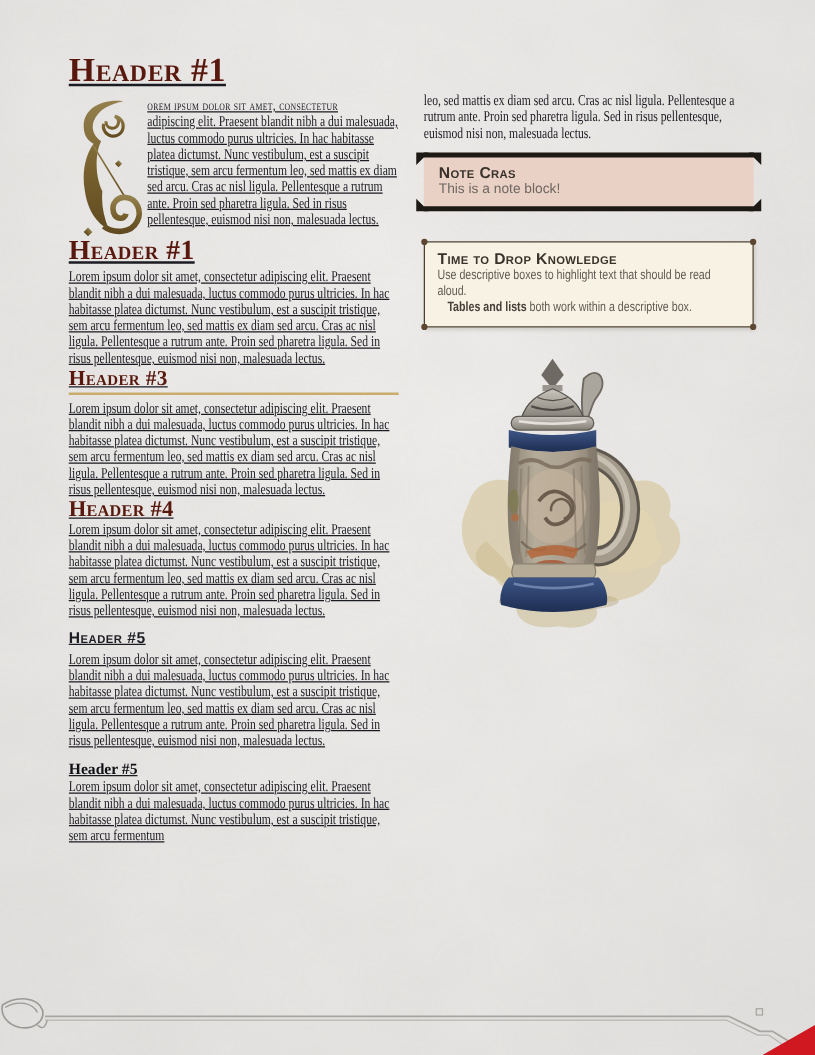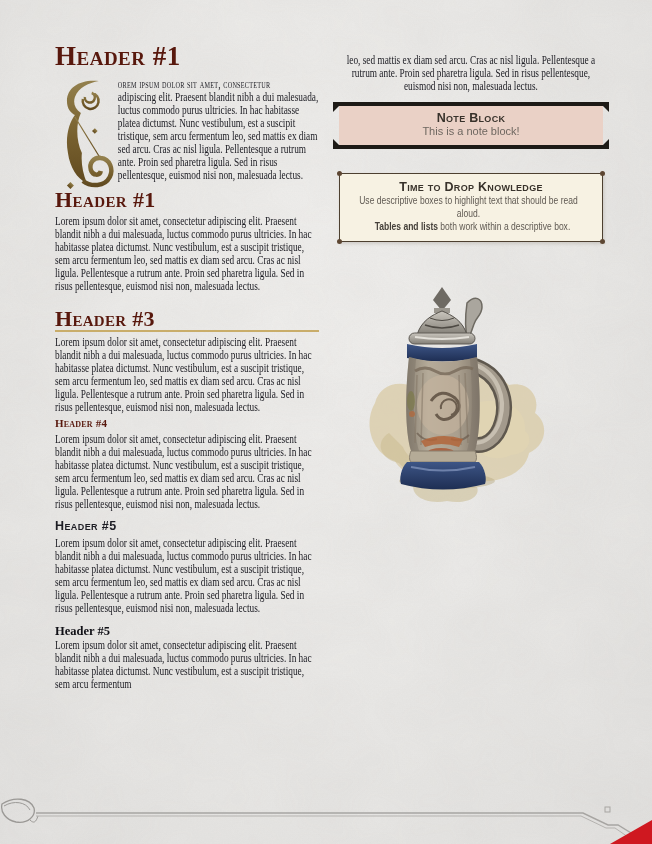--- a/index.html
+++ b/index.html
@@ -3,30 +3,30 @@
 <meta charset="utf-8">
 <style>
   html,body { margin:0; padding:0; }
   body { width:652px; height:844px; font-family:"Liberation Serif",serif; }
   .page { position:relative; width:652px; height:844px; overflow:hidden;
           background:#ecebe9;
           background-image: radial-gradient(ellipse at 48% 35%, #f1f0ee 0%, #eae9e7 55%, #e3e2e0 100%); }
   .tex { position:absolute; left:0; top:0; z-index:1; pointer-events:none; }
 
   .col { position:absolute; z-index:2; color:#1b1b22; }
-  .col-left  { left:55px; top:42px; width:264px; }
-  .col-right { left:339px; top:50px; width:264px;text-align:center; }
+  .col-left  { left:55px; top:42px; width:264px;text-decoration:underline; }
+  .col-right { left:339px; top:70px; width:264px; }
 
   h1,h2,h3,h4,h5,h6,p,div { margin:0; padding:0; }
 
   .hh { font-family:"Liberation Serif",serif; font-variant:small-caps; color:#58180d; font-weight:bold; }
   .h1 { font-size:27px; line-height:28px; letter-spacing:.5px; }
   .h2 { font-size:22px; line-height:24px; margin-top:6px; letter-spacing:.4px; }
-  .h3 { font-size:22px; line-height:15px; margin-top:18px; padding-bottom:4px; border-bottom:2px solid #c9ad6a; letter-spacing:.3px; }
-  .h4 { font-size:11px; line-height:15px; margin-top:2px; letter-spacing:.2px; }
+  .h3 { font-size:17px; line-height:15px; margin-top:2px; padding-bottom:4px; border-bottom:2px solid #c9ad6a; letter-spacing:.3px; }
+  .h4 { font-size:18px; line-height:15px; margin-top:2px; letter-spacing:.2px; }
   .h5 { font-family:"Liberation Sans",sans-serif; font-variant:small-caps; font-weight:bold;
         color:#1d1d24; font-size:12.5px; line-height:14px; margin-top:8px; letter-spacing:.4px; }
   .h6 { font-family:"Liberation Serif",serif; font-weight:bold; color:#101016;
         font-size:12.5px; line-height:14px; margin-top:9px; }
 
   .bw { width:340px; transform:scaleX(0.776); transform-origin:0 0;
         font-size:12px; line-height:13px; color:#1b1b22; }
   .mt8 { margin-top:8px; } .mt3 { margin-top:3px; } .mt2 { margin-top:2px; }
   .mt4 { margin-top:4px; } .mt1 { margin-top:1px; }
   .clip { max-height:52px; overflow:hidden; }
@@ -127,21 +127,21 @@
 
   <div class="col col-right">
 
     <p class="bw contp">leo, sed mattis ex diam sed arcu. Cras ac nisl ligula. Pellentesque a rutrum ante. Proin sed pharetra ligula. Sed in risus pellentesque, euismod nisi non, malesuada lectus.</p>
 
     <div class="note">
       <span class="sp tl"></span>
       <span class="sp tr"></span>
       <span class="sp bl"></span>
       <span class="sp br"></span>
-      <div class="boxtitle">Note Block</div>
+      <div class="boxtitle">Note Cras</div>
       <div class="body">This is a note block!</div>
     </div>
 
     <div class="desc">
       <span class="dot d-tl"></span>
       <span class="dot d-tr"></span>
       <span class="dot d-bl"></span>
       <span class="dot d-br"></span>
       <div class="boxtitle">Time to Drop Knowledge</div>
       <div class="dbody">

